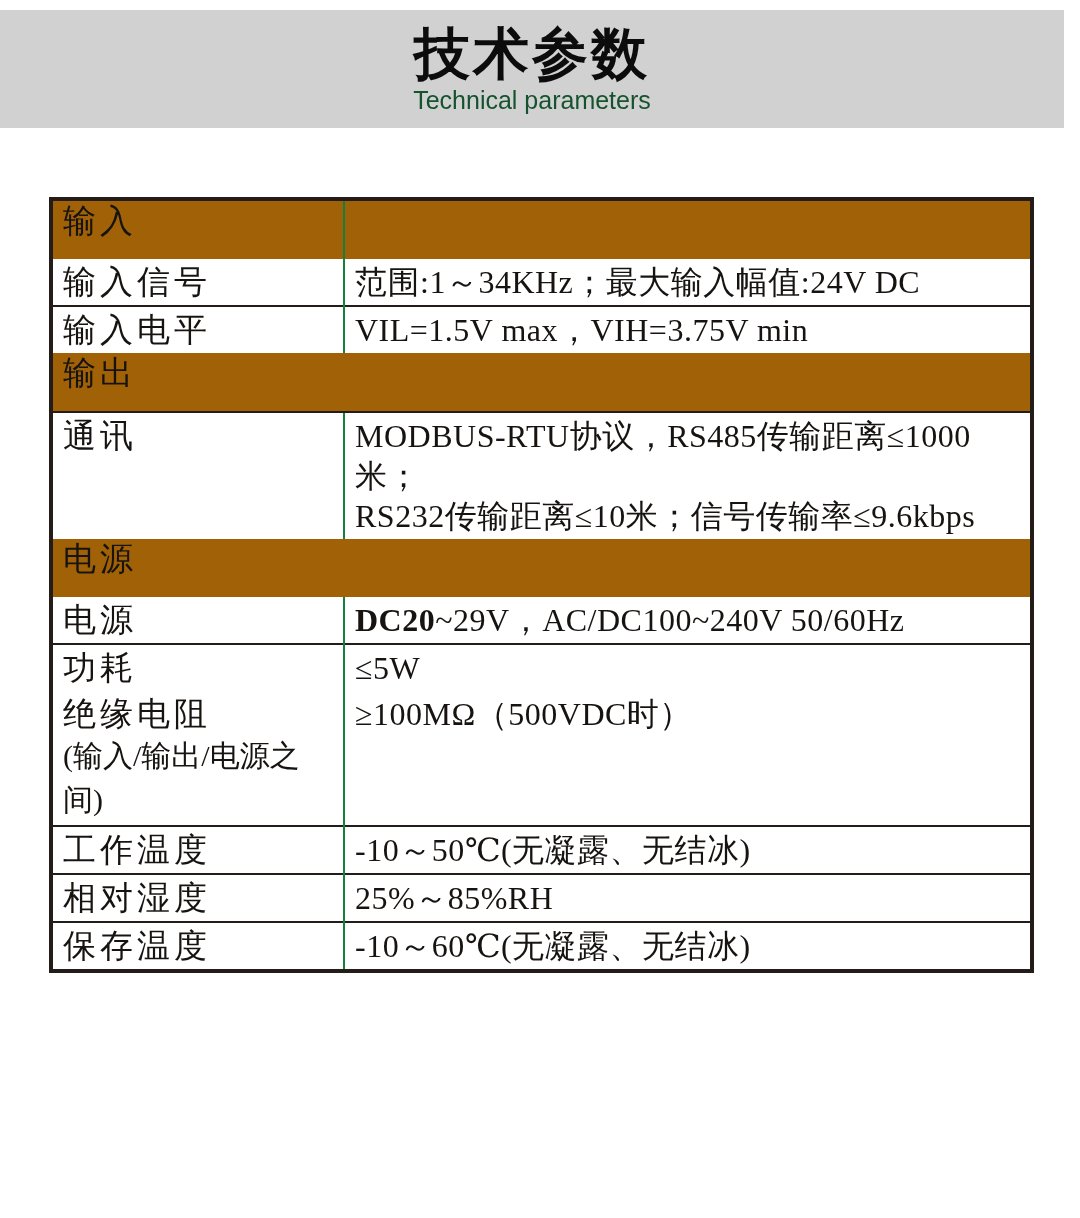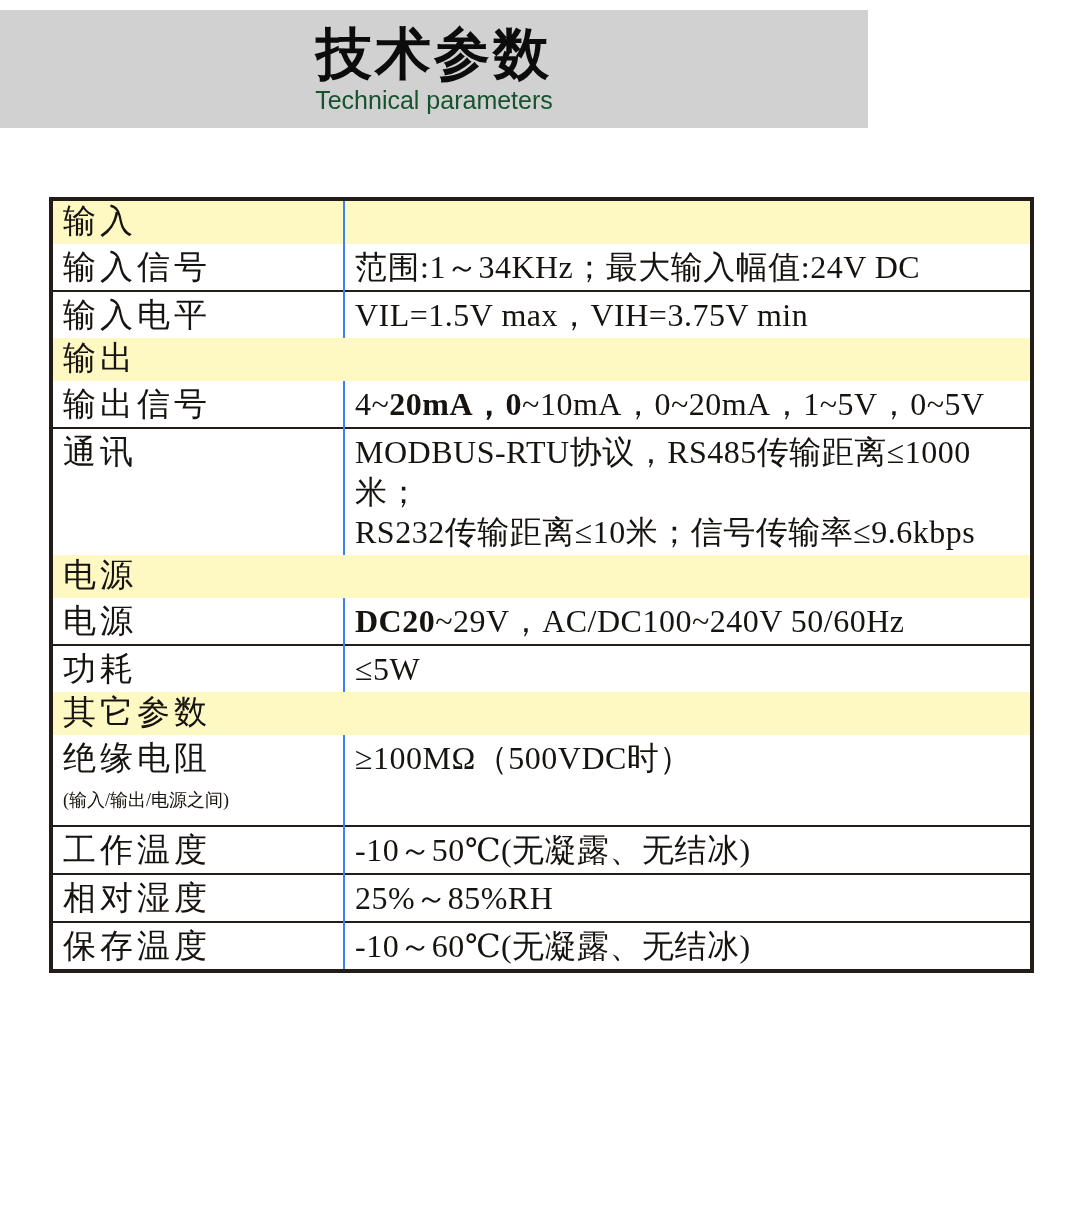--- a/index.html
+++ b/index.html
@@ -13,21 +13,21 @@
     position: relative;
     font-family: "Liberation Serif", "DejaVu Serif", serif;
     color: #171310;
   }
 
   
   .title-band {
     position: absolute;
     left: 0;
     top: 10px;
-    width: 868px;
+    width: 1064px;
     height: 118px;
     background: #d1d1d1;
     display: flex;
     flex-direction: column;
     align-items: center;
     justify-content: center;
   }
   .page-title {
     font-family: "Liberation Sans", "DejaVu Sans", sans-serif;
     font-weight: 900;
@@ -65,40 +65,40 @@
     overflow: hidden;
   }
 
   
   tr.param-row.bt td {
     border-top: 2px solid #241c18;
   }
 
   
   td.cell-value.divider {
-    border-left: 2px solid #3b82f6;
+    border-left: 2px solid #15803d;
   }
 
   td.cell-label {
     letter-spacing: 4px;
     font-size: 33px;
   }
 
   .row-sublabel {
     display: block;
-    font-size: 18px;
+    font-size: 30px;
     line-height: 44px;
     letter-spacing: 0px;
   }
 
   tr.section-row td {
-    background: #fef9c3;
+    background: #a16207;
     line-height: 36px;
     padding-top: 2px;
-    padding-bottom: 5px;
+    padding-bottom: 20px;
     margin-top: 24px;
   }
 
   td.cell-value {
     white-space: pre-line;
     letter-spacing: 0.5px;
   }
   .value-segment.b { font-weight: bold; }
 </style>
 </head>
@@ -123,42 +123,35 @@
         <td class="cell-label"><span>输入信号</span></td>
         <td class="cell-value divider"><span class="value-segment">范围:1～34KHz；最大输入幅值:24V DC</span></td>
       </tr>
       <tr class="param-row bt">
         <td class="cell-label"><span>输入电平</span></td>
         <td class="cell-value divider"><span class="value-segment">VIL=1.5V max，VIH=3.75V min</span></td>
       </tr>
       <tr class="section-row">
         <td class="cell-label" colspan="2">输出</td>
       </tr>
-      <tr class="param-row">
-        <td class="cell-label"><span>输出信号</span></td>
-        <td class="cell-value divider"><span class="value-segment">4~</span><span class="value-segment b">20mA，0</span><span class="value-segment">~10mA，0~20mA，1~5V，0~5V</span></td>
-      </tr>
       <tr class="param-row bt tall">
         <td class="cell-label"><span>通讯</span></td>
         <td class="cell-value divider"><span class="value-segment">MODBUS-RTU协议，RS485传输距离≤1000米；
 RS232传输距离≤10米；信号传输率≤9.6kbps</span></td>
       </tr>
       <tr class="section-row">
         <td class="cell-label" colspan="2">电源</td>
       </tr>
       <tr class="param-row">
         <td class="cell-label"><span>电源</span></td>
         <td class="cell-value divider"><span class="value-segment b">DC20</span><span class="value-segment">~29V，AC/DC100~240V  50/60Hz</span></td>
       </tr>
       <tr class="param-row bt">
         <td class="cell-label"><span>功耗</span></td>
         <td class="cell-value divider"><span class="value-segment">≤5W</span></td>
-      </tr>
-      <tr class="section-row">
-        <td class="cell-label" colspan="2">其它参数</td>
       </tr>
       <tr class="param-row">
         <td class="cell-label"><span>绝缘电阻</span><span class="row-sublabel">(输入/输出/电源之间)</span></td>
         <td class="cell-value divider"><span class="value-segment">≥100MΩ（500VDC时）</span></td>
       </tr>
       <tr class="param-row bt">
         <td class="cell-label"><span>工作温度</span></td>
         <td class="cell-value divider"><span class="value-segment">-10～50℃(无凝露、无结冰)</span></td>
       </tr>
       <tr class="param-row bt">

